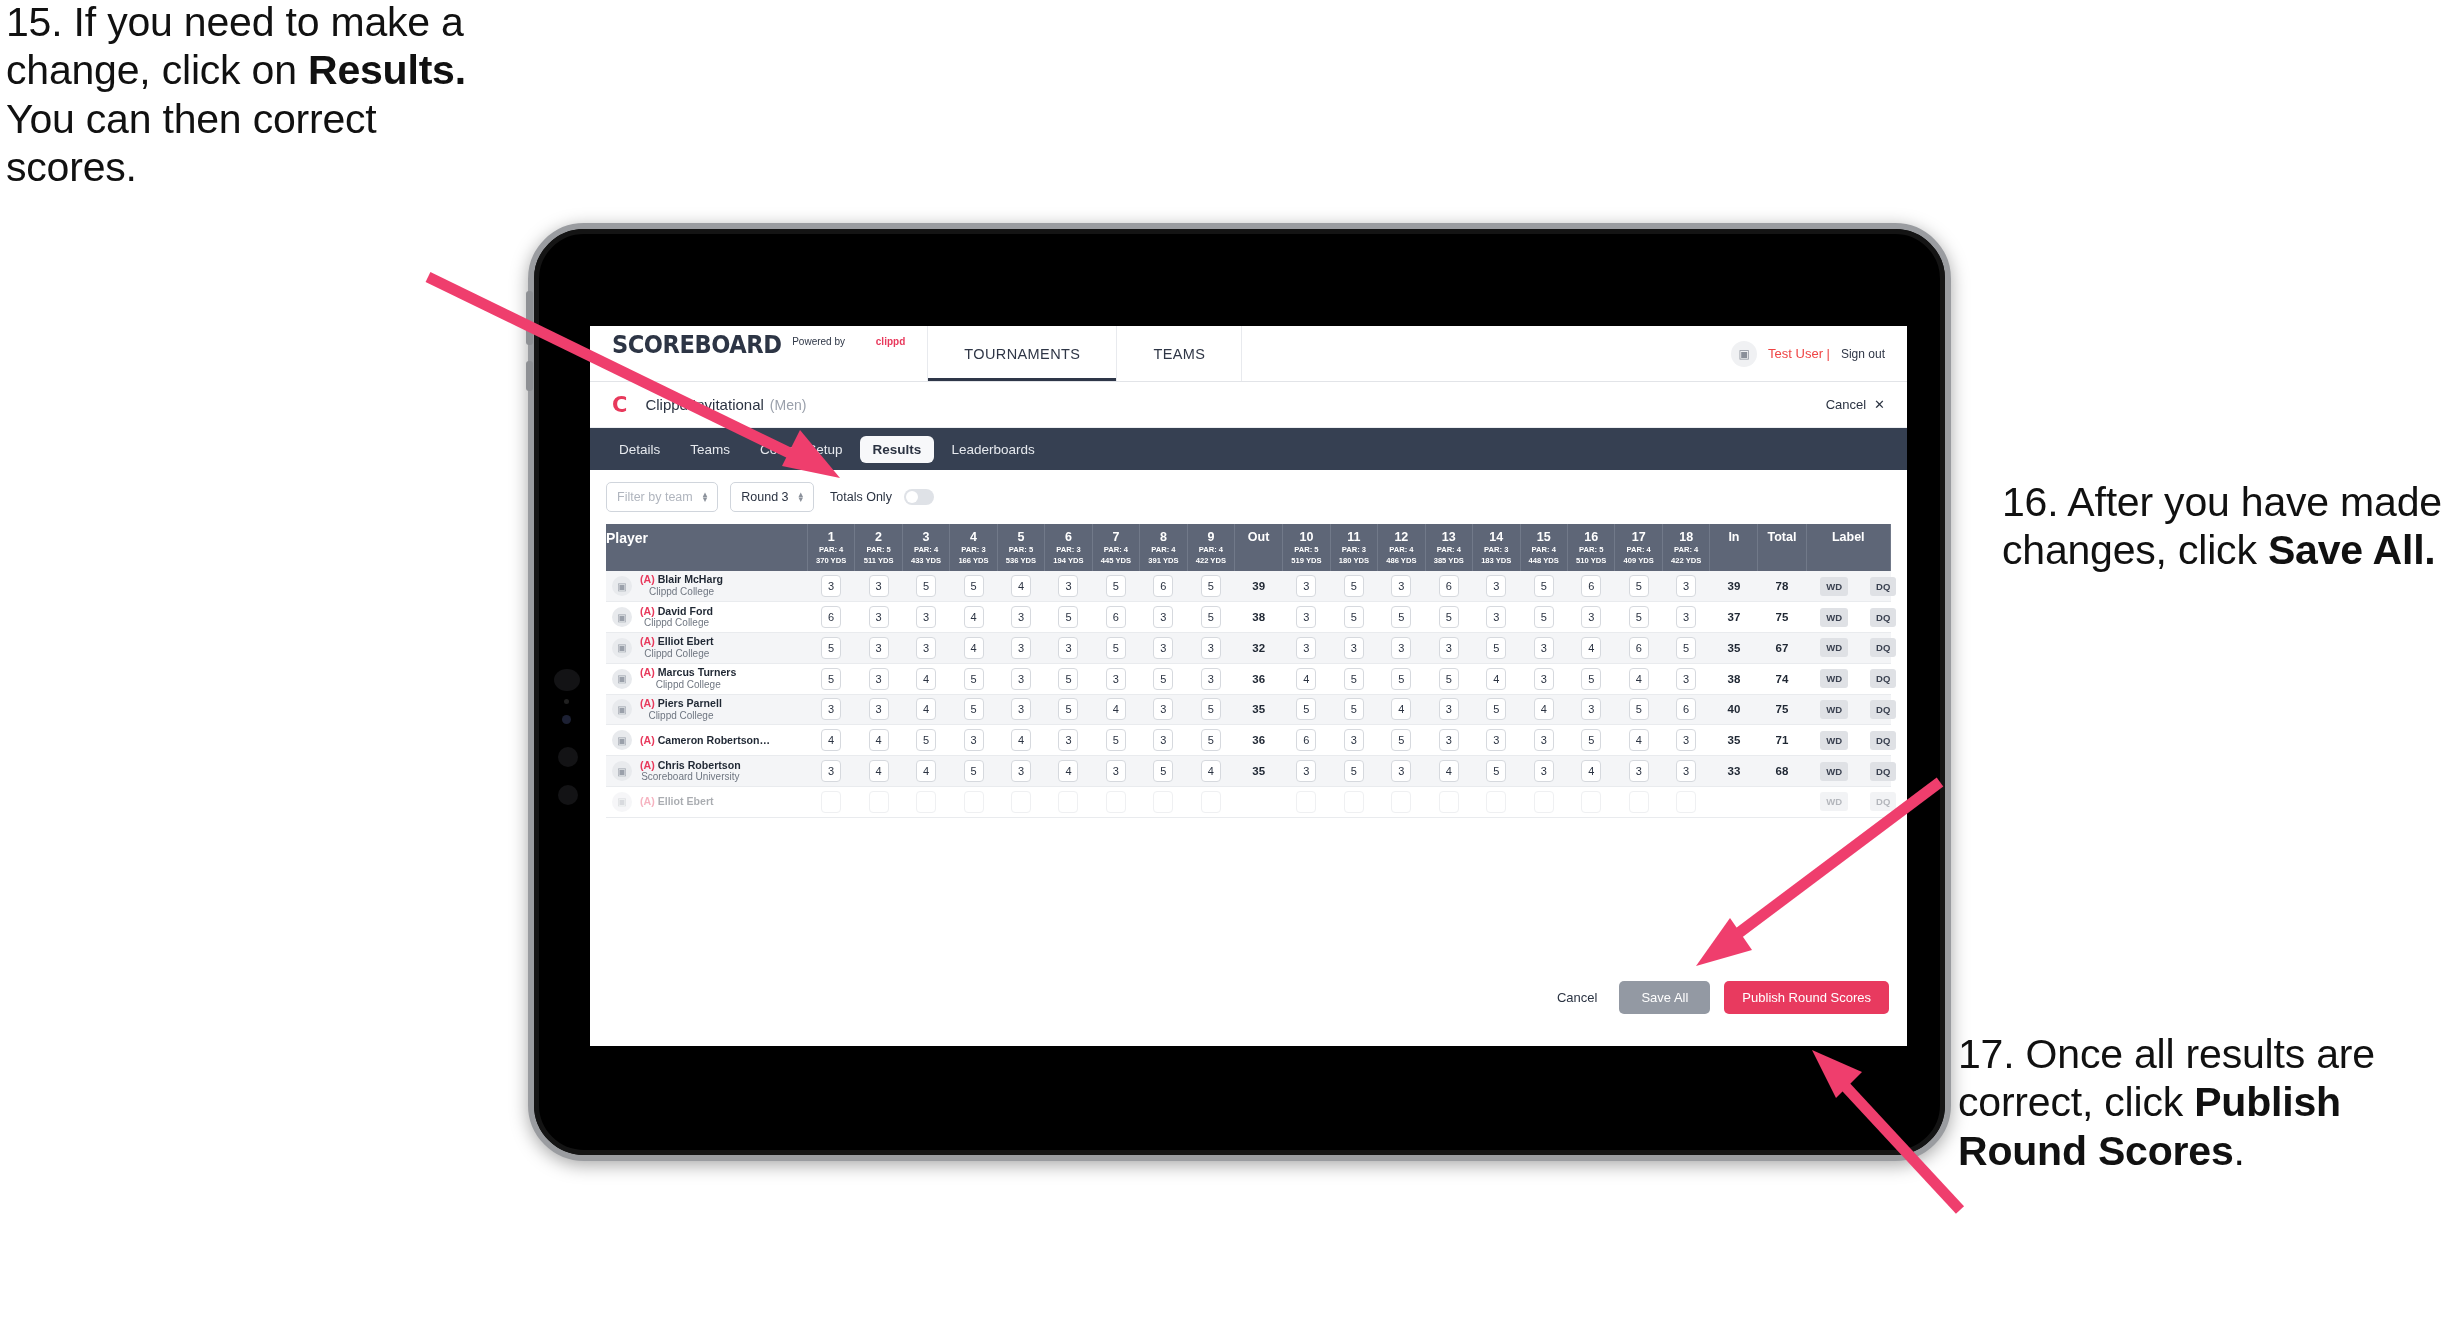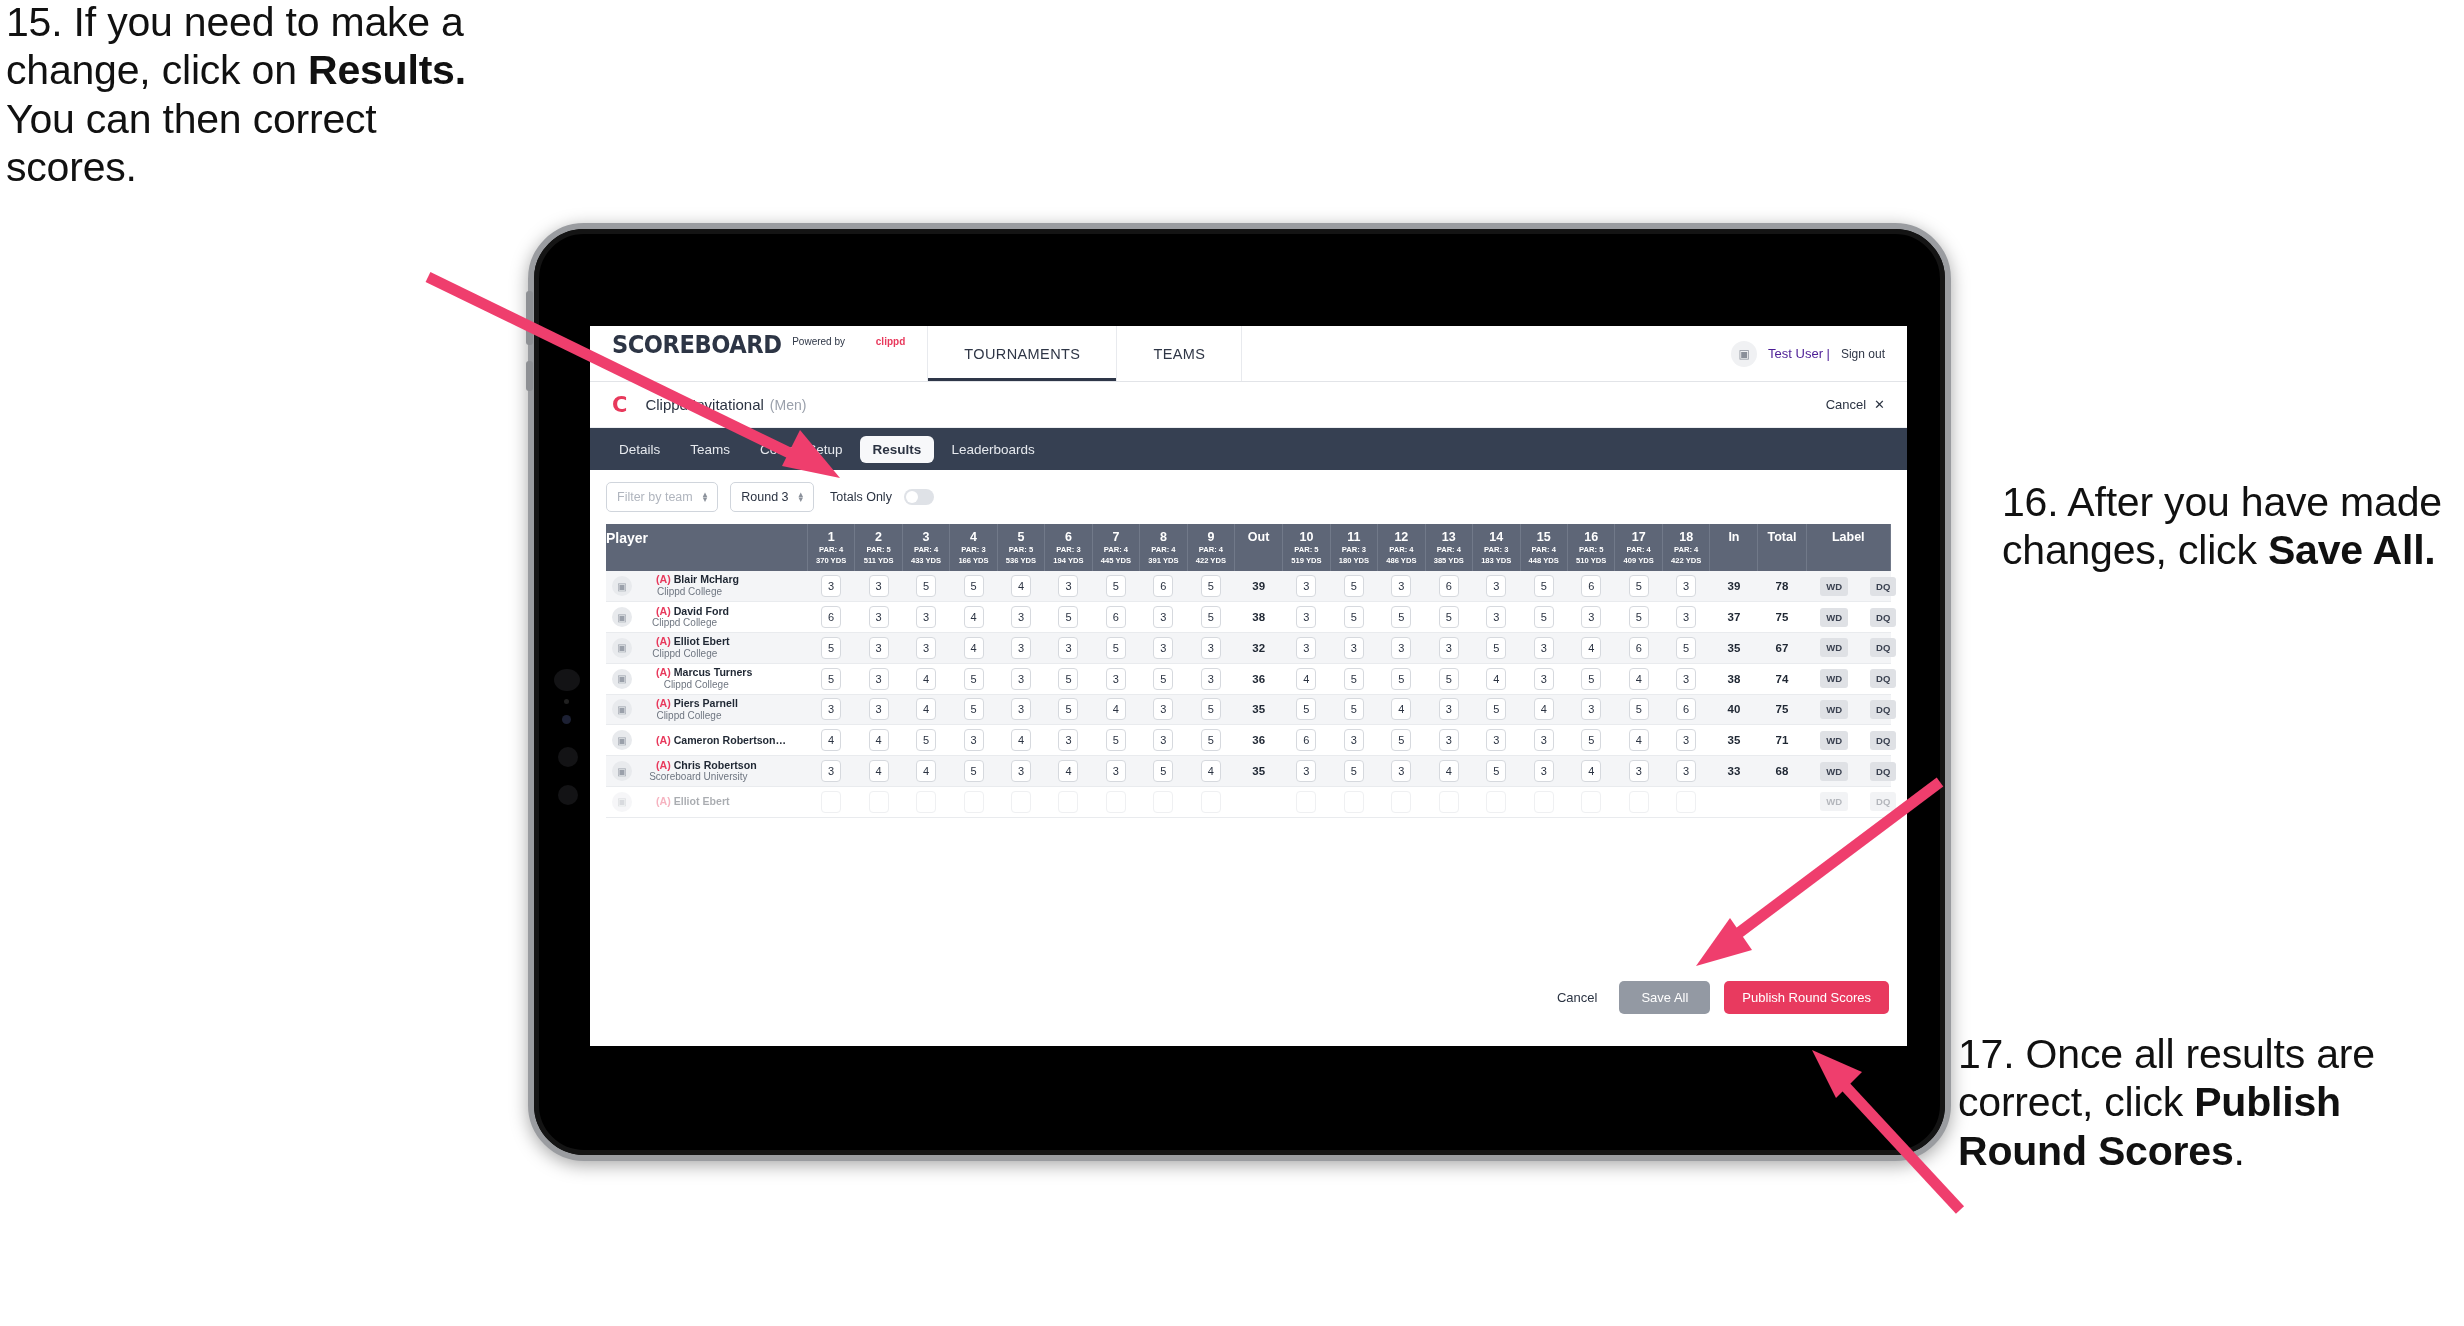--- a/index.html
+++ b/index.html
@@ -83,21 +83,21 @@
     cursor: pointer;
   }
   .navtab.active { box-shadow: inset 0 -3px 0 #2e3648; }
   .topnav-spacer { flex: 1; border-left: 1px solid #e8eaee; }
   .user-area { display: flex; align-items: center; gap: 11px; padding: 0 22px; }
   .avatar-circle {
     width: 26px; height: 26px; border-radius: 50%;
     background: #f0f1f3; display: flex; align-items: center; justify-content: center;
     color: #8a8f99; font-size: 12px;
   }
-  .user-name { font-size: 13px; color: #4c1d95; }
+  .user-name { font-size: 13px; color: #ef4444; }
   .sign-out { font-size: 12px; color: #2f3646; cursor: pointer; }
 
   
   #tourheader {
     display: flex; align-items: center;
     height: 46px; padding: 0 22px;
     background: #fff; border-bottom: 1px solid #eceef1;
   }
   .clogo { color: #e8395c; font-weight: 700; font-size: 21px; margin-right: 18px; font-family: "DejaVu Sans", sans-serif;}
   .tour-title { font-size: 15px; color: #2b3342; }
@@ -167,21 +167,21 @@
   table.score tbody tr:nth-child(even) { background: #ffffff; }
   table.score tbody td { border-bottom: 1px solid #e9ebee; text-align: center; }
 
   td.player-cell { text-align: left; padding-left: 6px; }
   .player-flex { display: flex; align-items: center; gap: 8px; }
   .p-avatar {
     width: 20px; height: 20px; border-radius: 50%; background: #e8eaed;
     display: flex; align-items: center; justify-content: center;
     color: #9aa0aa; font-size: 10px; flex: 0 0 auto;
   }
-  .p-name { font-size: 10.6px; font-weight: 700; color: #1f2733; line-height: 1.22; margin-left: 16px; }
+  .p-name { font-size: 10.6px; font-weight: 700; color: #1f2733; line-height: 1.22; }
   .p-name .amk { color: #e8395c; }
   .p-team { font-size: 10px; color: #6f7681; line-height: 1.22; }
 
   .cellbox {
     width: 20px; height: 22px; margin: 0 auto;
     border: 1px solid #d6d9de; border-radius: 4px; background: #fff;
     font-size: 11px; color: #2b3342;
     display: flex; align-items: center; justify-content: center;
   }
   .sumcell { font-size: 11.5px; font-weight: 700; color: #1f2733; }

